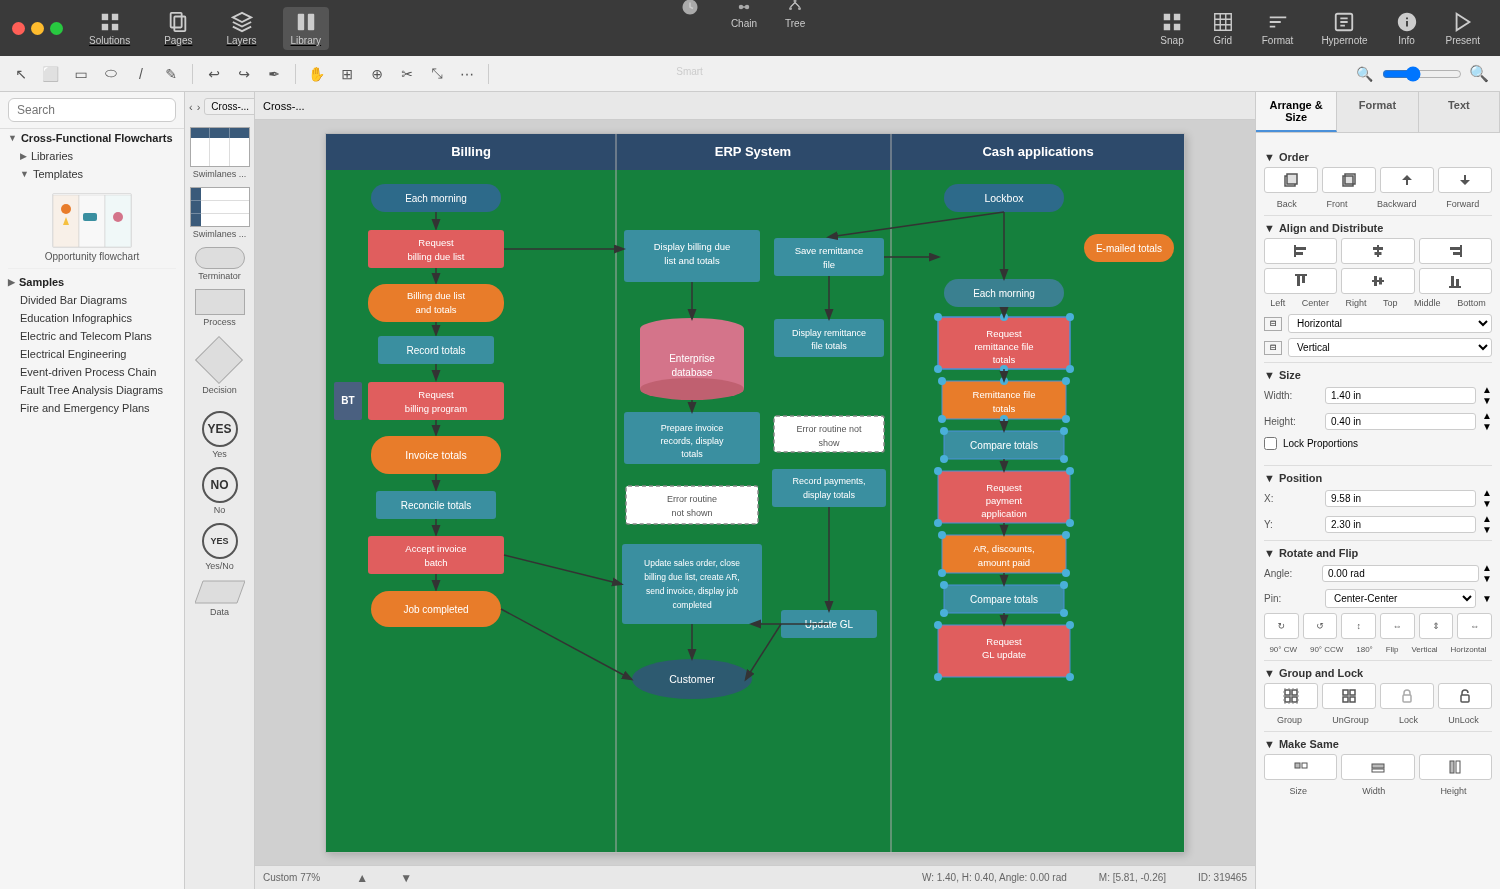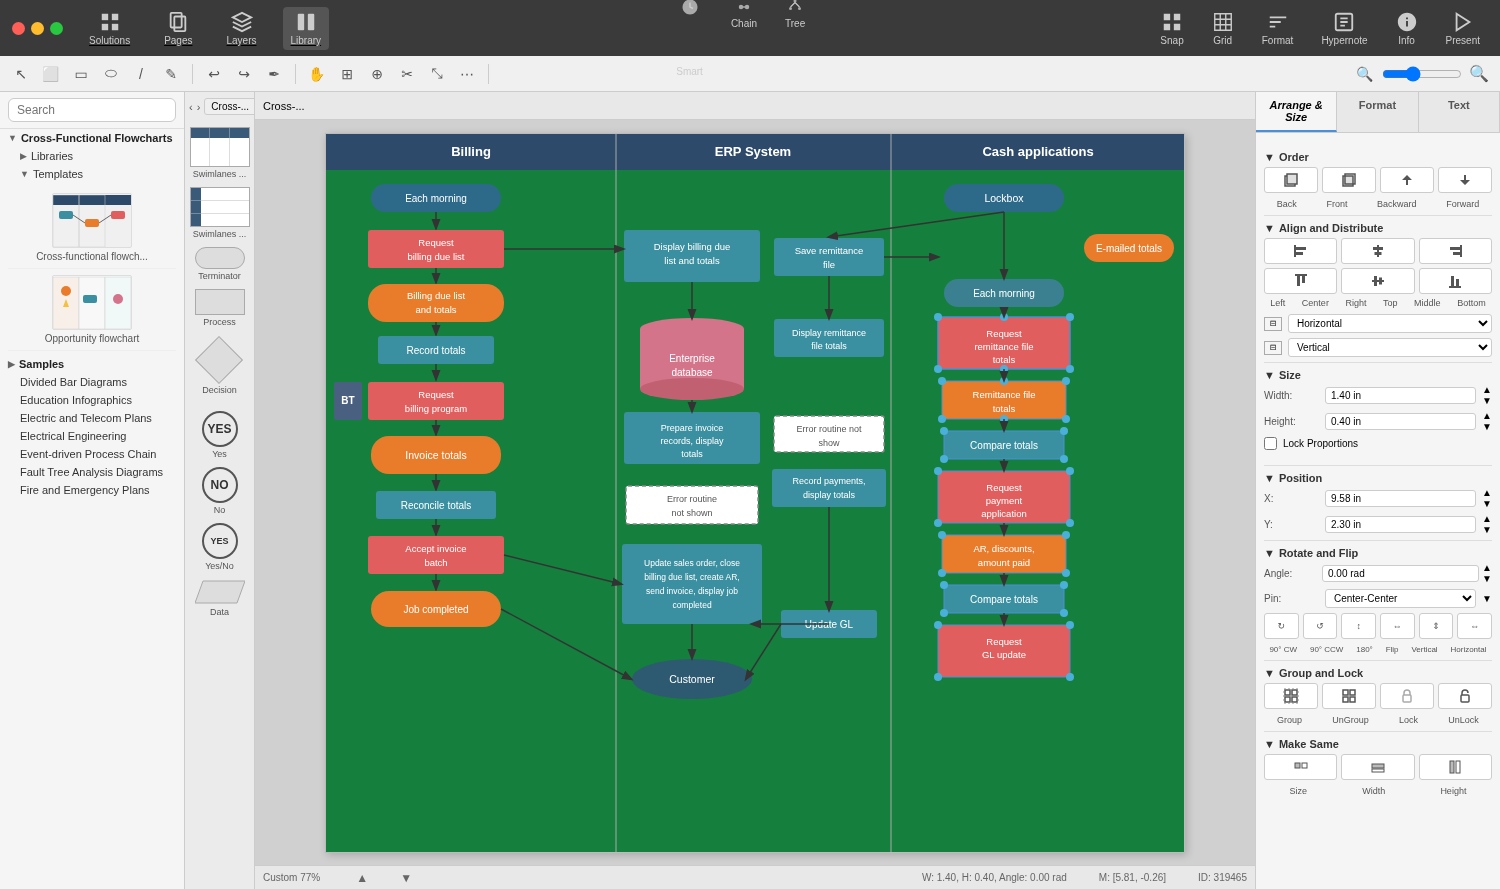--- a/index.html
+++ b/index.html
@@ -41,21 +41,21 @@
     .canvas-content { flex: 1; position: relative; overflow: hidden; display: flex; align-items: center; justify-content: center; }
     .canvas-bottom { height: 24px; background: #e8e8e8; border-top: 1px solid #ccc; display: flex; align-items: center; padding: 0 8px; font-size: 10px; color: #666; gap: 32px; }
 
     
     .diagram-container { background: #15803d; border: 1px solid #bbb; width: 860px; height: 720px; position: relative; overflow: hidden; box-shadow: 2px 2px 8px rgba(0,0,0,0.2); }
 
     
     .right-panel { width: 245px; background: #f5f5f5; border-left: 1px solid #ccc; display: flex; flex-direction: column; overflow: hidden; }
     .right-tabs { display: flex; border-bottom: 1px solid #ccc; background: #e8e8e8; }
     .right-tab { flex: 1; padding: 7px 4px; text-align: center; font-size: 11px; font-weight: 600; cursor: pointer; color: #555; border-right: 1px solid #ccc; }
-    .right-tab.active { background: #f5f5f5; color: #000; border-bottom: 2px solid #4a90d9; font-style: italic; }
+    .right-tab.active { background: #f5f5f5; color: #000; border-bottom: 2px solid #4a90d9; }
     .right-panel-content { overflow-y: auto; flex: 1; padding: 8px; }
     .section-header { font-size: 11px; font-weight: 700; color: #333; padding: 6px 0 4px; display: flex; align-items: center; gap: 4px; border-top: 1px solid #ddd; margin-top: 4px; }
     .section-header:first-child { border-top: none; }
     .prop-row { display: flex; align-items: center; gap: 6px; margin-bottom: 5px; }
     .prop-label { font-size: 10px; color: #555; width: 55px; flex-shrink: 0; }
     .prop-input { flex: 1; padding: 2px 5px; border: 1px solid #ccc; border-radius: 3px; font-size: 10px; background: white; }
     .icon-grid { display: grid; grid-template-columns: repeat(4, 1fr); gap: 4px; margin-bottom: 6px; }
     .icon-btn { display: flex; align-items: center; justify-content: center; height: 26px; background: white; border: 1px solid #ccc; border-radius: 3px; cursor: pointer; font-size: 11px; color: #555; }
     .checkbox-row { display: flex; align-items: center; gap: 6px; font-size: 10px; margin-bottom: 15px; }
     .dropdown-row { display: flex; align-items: center; gap: 6px; margin-bottom: 5px; }
@@ -222,35 +222,20 @@
         <span>Libraries</span>
       </div>
       <div class="tree-item sub">
         <span class="tree-arrow">▼</span>
         <span>Templates</span>
       </div>
 
       <div class="templates-section">
 
 
-        <div class="template-item">
-          <div class="template-thumb">
-            <svg width="78" height="52" viewBox="0 0 78 52">
-              <rect x="0" y="0" width="78" height="10" fill="#2d4a6b"></rect>
-              <rect x="0" y="0" width="26" height="52" fill="none" stroke="#ccc" stroke-width="0.5"></rect>
-              <rect x="26" y="0" width="26" height="52" fill="none" stroke="#ccc" stroke-width="0.5"></rect>
-              <rect x="6" y="16" width="14" height="8" rx="2" fill="#3a8fa0"></rect>
-              <rect x="32" y="24" width="14" height="8" rx="2" fill="#e87c2a"></rect>
-              <rect x="58" y="16" width="14" height="8" rx="2" fill="#e05e5e"></rect>
-              <line x1="20" y1="20" x2="32" y2="28" stroke="#666" stroke-width="1"></line>
-              <line x1="46" y1="28" x2="58" y2="20" stroke="#666" stroke-width="1"></line>
-            </svg>
-          </div>
-          <div class="template-name">Cross-functional flowch...</div>
-        </div>
 
         <div class="template-item">
           <div class="template-thumb">
             <svg width="78" height="52" viewBox="0 0 78 52">
               <rect x="0" y="0" width="26" height="52" fill="#f8f0e8" stroke="#ccc" stroke-width="0.5"></rect>
               <rect x="26" y="0" width="26" height="52" fill="#f8f8f8" stroke="#ccc" stroke-width="0.5"></rect>
               <rect x="52" y="0" width="26" height="52" fill="#f0f8f8" stroke="#ccc" stroke-width="0.5"></rect>
               <circle cx="13" cy="14" r="5" fill="#e87c2a"></circle>
               <polygon points="13,22 10,30 16,30" fill="#f5c040"></polygon>
               <rect x="30" y="18" width="14" height="8" rx="2" fill="#3a8fa0"></rect>

